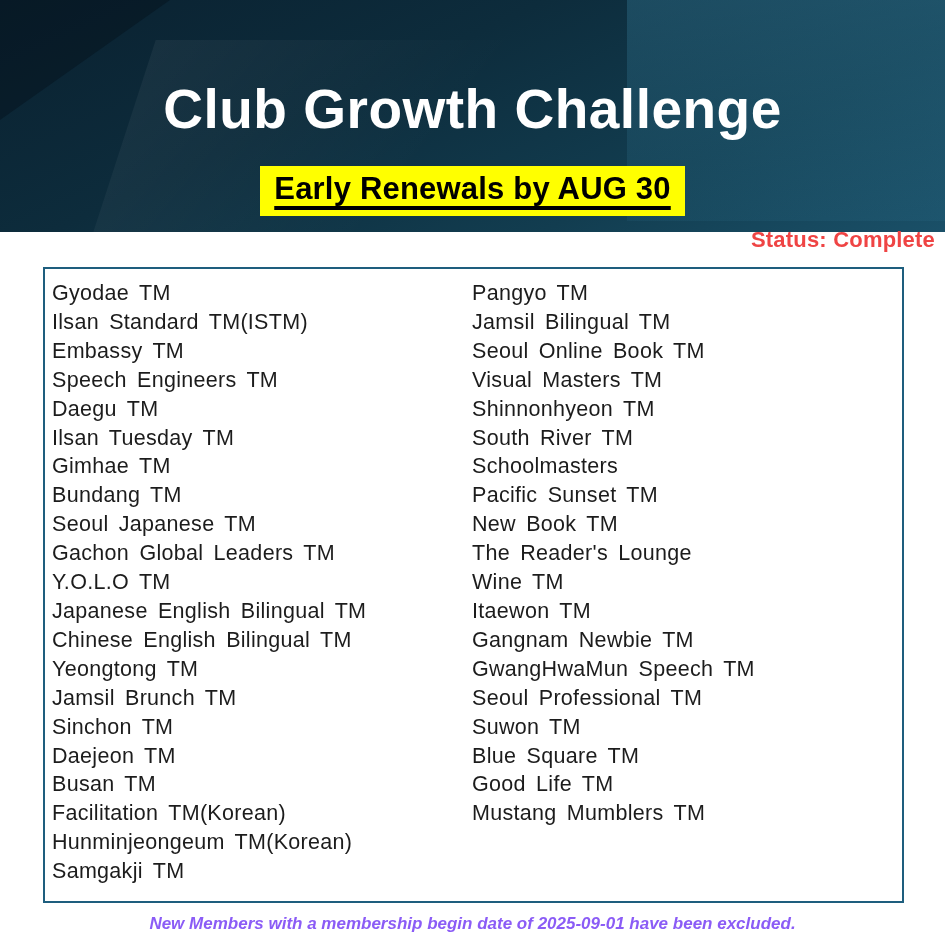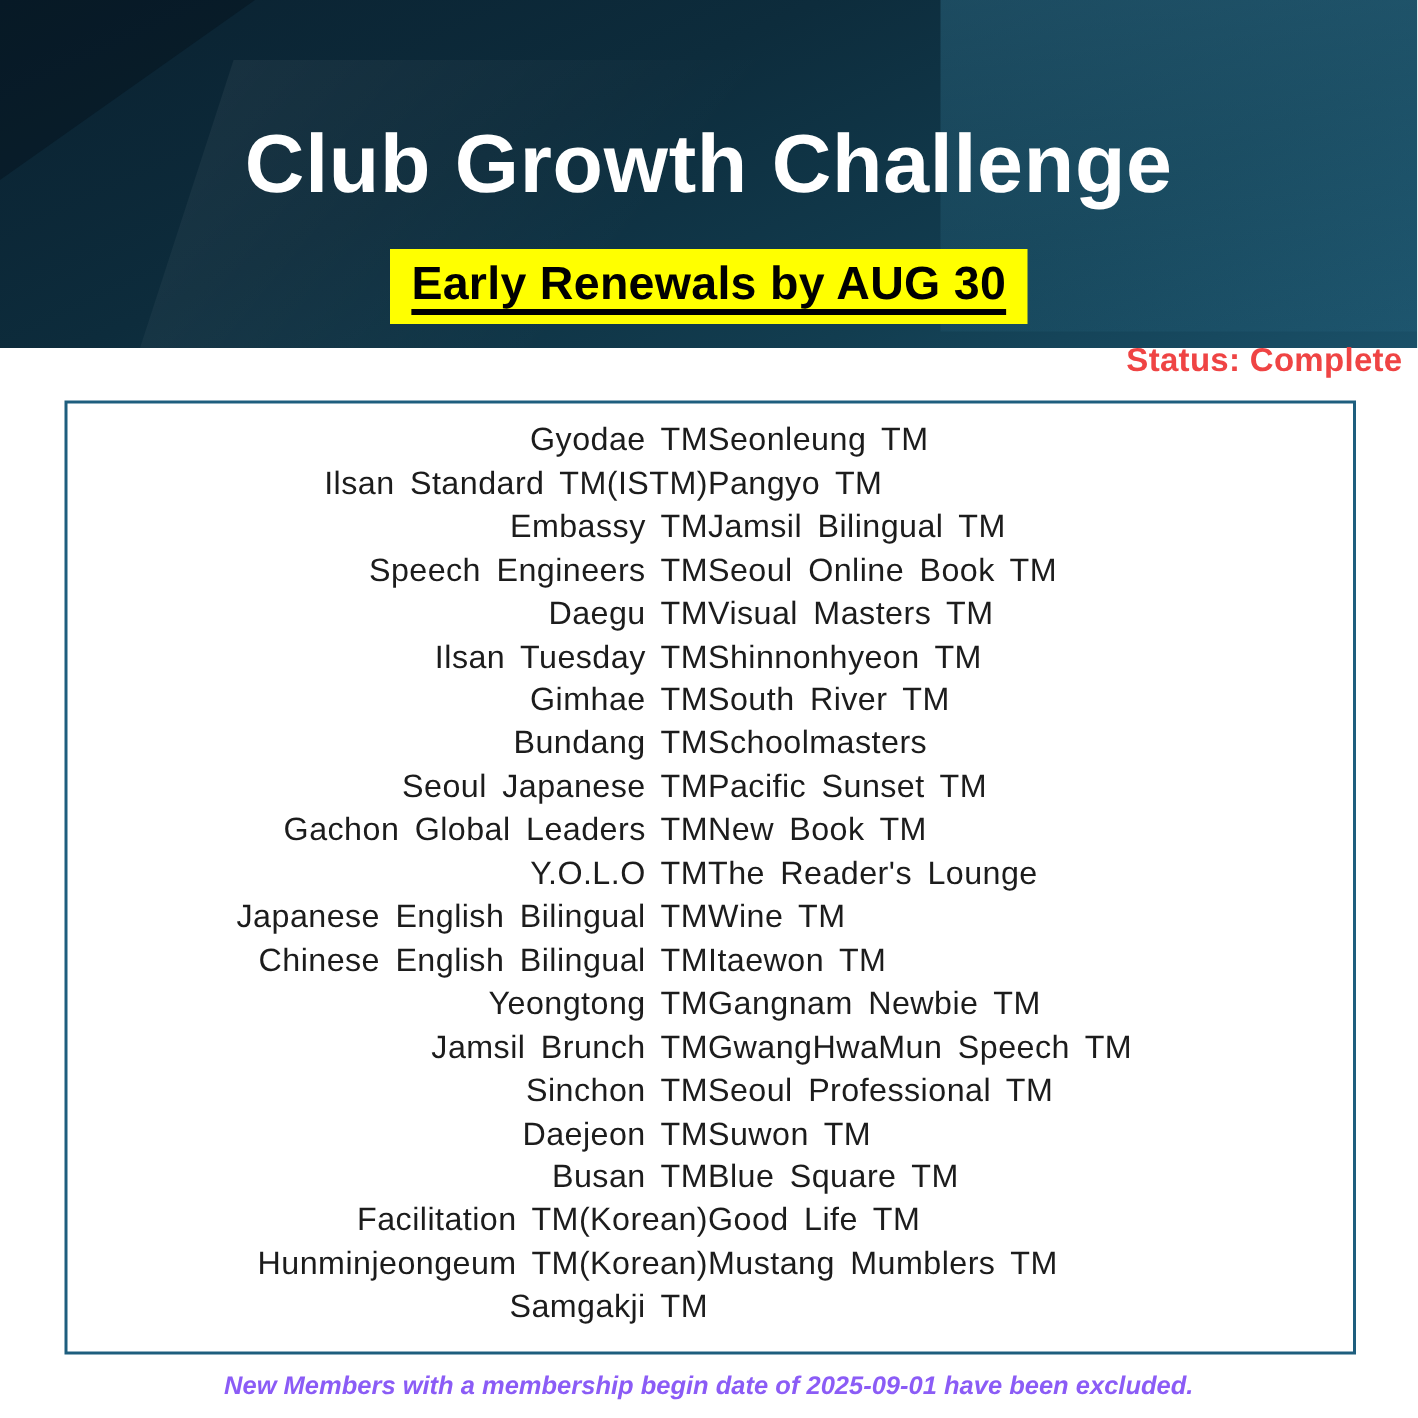--- a/index.html
+++ b/index.html
@@ -70,21 +70,21 @@
     display:flex;
   }
   .club-col {
     list-style:none;
     font-size:21.5px; line-height:28.9px;
     color:#1c1c1c;
     letter-spacing:0.3px;
     word-spacing:4px;
     white-space:nowrap;
   }
-  .club-col.left  { width:420px;text-align:right; }
+  .club-col.left  { width:420px; }
   .club-col.right { flex:1; }
   
   .footer-note {
     position:absolute; left:0; top:914px; width:945px;
     text-align:center;
     color:#8b5cf6;
     font-size:17px; font-weight:bold; font-style:italic;
     letter-spacing:0px;
   }
 </style>
@@ -123,21 +123,20 @@
         <li>Yeongtong TM</li>
         <li>Jamsil Brunch TM</li>
         <li>Sinchon TM</li>
         <li>Daejeon TM</li>
         <li>Busan TM</li>
         <li>Facilitation TM(Korean)</li>
         <li>Hunminjeongeum TM(Korean)</li>
         <li>Samgakji TM</li>
       </ul>
     <ul class="club-col right">
-        <li>Seonleung TM</li>
         <li>Pangyo TM</li>
         <li>Jamsil Bilingual TM</li>
         <li>Seoul Online Book TM</li>
         <li>Visual Masters TM</li>
         <li>Shinnonhyeon TM</li>
         <li>South River TM</li>
         <li>Schoolmasters</li>
         <li>Pacific Sunset TM</li>
         <li>New Book TM</li>
         <li>The Reader's Lounge</li>

